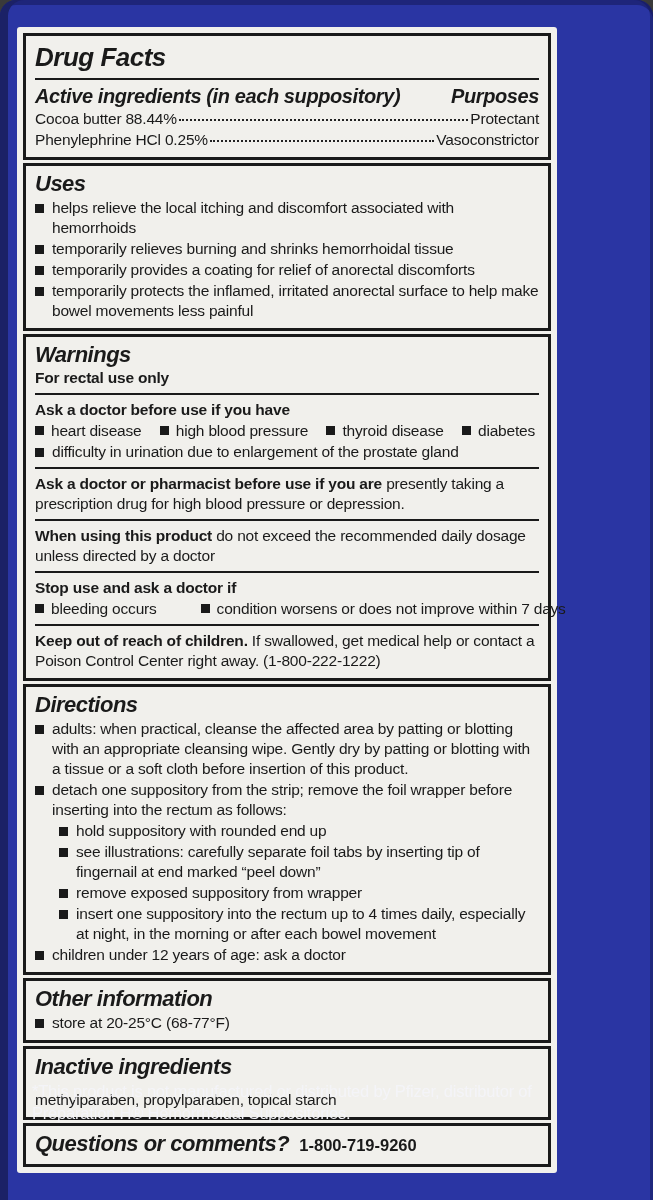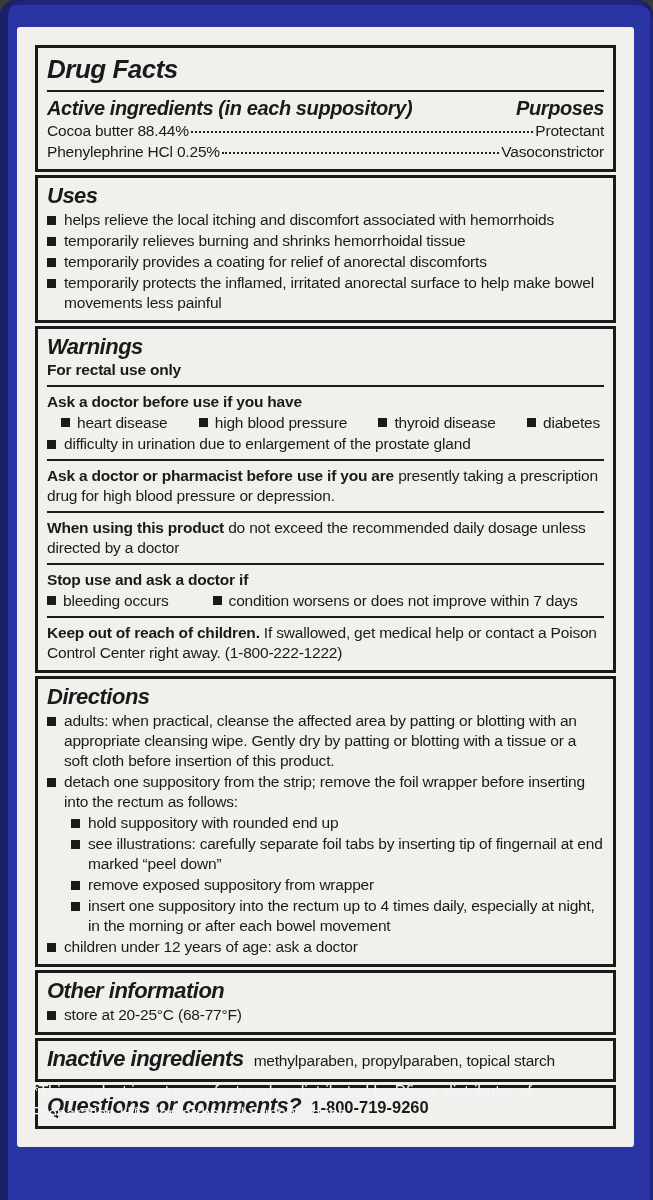--- a/index.html
+++ b/index.html
@@ -17,23 +17,23 @@
     background:#3a3a3a;
     overflow:hidden;
   }
   .frame{
     position:absolute;inset:0;
     background:var(--frame-blue);
     border-radius:16px 16px 0 0;
     box-shadow:inset 8px 0 0 var(--frame-edge-dark), inset 0 5px 0 rgba(20,24,90,.55), inset -3px 0 0 rgba(18,22,80,.45);
   }
   .label{
-    position:absolute;left:17px;top:27px;width:617px;
+    position:absolute;left:17px;top:27px;width:540px;
     background:var(--label-bg);
-    padding:18px;border-radius:3px;
+    padding:6px;border-radius:3px;
     box-sizing:border-box;
   }
   .box{
     border:3px solid var(--ink);
     background:var(--label-bg);
     padding:4px 9px 7px 9px;
     margin-bottom:3px;
     font-size:15.5px;line-height:20px;letter-spacing:-0.2px;
   }
   .box:last-child{margin-bottom:0;}
@@ -53,21 +53,21 @@
   .bold{font-weight:bold;}
   .rule{border-top:2px solid var(--ink);margin:5px 0;}
   .li{display:flex;margin-top:1px;}
   .li .t{flex:1;}
   .sq{
     flex:none;width:9px;height:9px;background:var(--ink);
     display:inline-block;margin:6px 8px 0 0;
   }
   .sq.inline{margin:0 7px 0 0;display:inline-block;vertical-align:baseline;transform:translateY(-1px);}
   .indent2{margin-left:24px;}
-  .spread{display:flex;justify-content:space-between;padding-right:4px;margin-top:1px;margin-left:14px;}
+  .spread{display:flex;justify-content:space-between;padding-right:4px;margin-top:1px;}
   .pair{display:flex;gap:44px;margin-top:1px;}
   .item{white-space:nowrap;}
   .baseline-row{display:flex;align-items:baseline;gap:10px;flex-wrap:wrap;}
   .phone{font-weight:bold;font-size:16.5px;letter-spacing:0;}
   .footnote{
     position:absolute;left:32px;top:1080px;width:580px;
     color:var(--footnote-text);
     font-size:16.5px;line-height:22px;letter-spacing:-0.2px;
   }
 </style>

